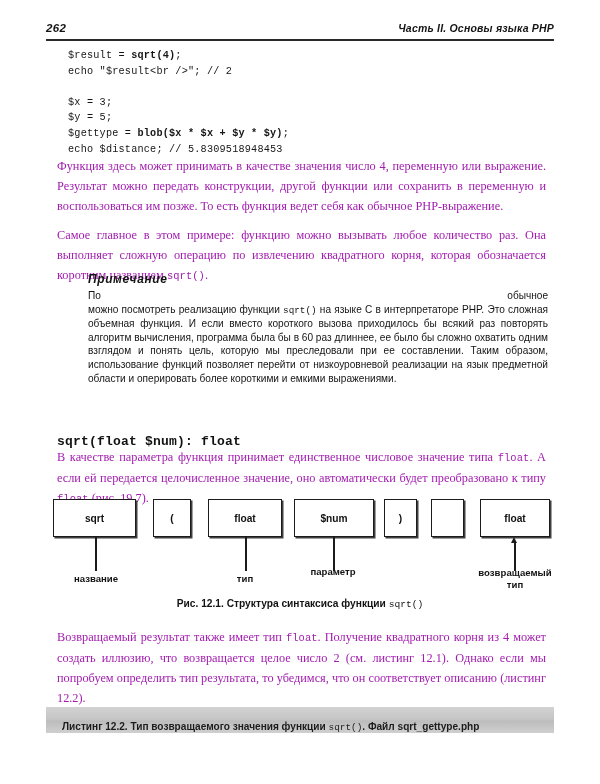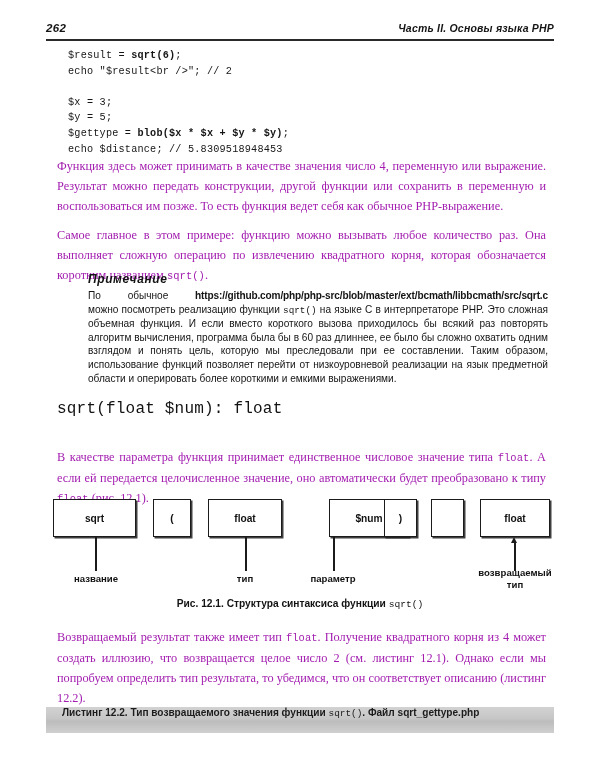--- a/index.html
+++ b/index.html
@@ -106,24 +106,24 @@
   .para-1 { top: 156px; }
   .para-2 { top: 225px; }
   .para-3 { top: 390px; }
   .para-4 { top: 447px; }
   .para-5 { top: 627px; }
 
   
   .syntax-line {
     position: absolute;
     left: 57px;
-    top: 400px;
-    font-family: "Liberation Mono", "DejaVu Sans Mono", monospace;
-    font-size: 16px;
-    font-weight: normal;
+    top: 434px;
+    font-family: "Liberation Mono", "DejaVu Sans Mono", monospace;
+    font-size: 13px;
+    font-weight: bold;
     letter-spacing: 0.2px;
     color: #121212;
     white-space: pre;
   }
 
   
   .note {
     position: absolute;
     left: 88px;
     top: 272px;
@@ -223,21 +223,21 @@
 
   
   .listing-bar {
     position: absolute;
     left: 46px;
     top: 707px;
     width: 508px;
     height: 26px;
     background: linear-gradient(to bottom, #d2d2d2 0%, #c6c6c6 45%, #bdbdbd 55%, #cfcfcf 100%);
     display: flex;
-    align-items: flex-start;
+    align-items: flex-end;
     box-sizing: border-box;
     padding-left: 16px;
   }
   .listing-bar-text {
     font-family: "Liberation Sans", "DejaVu Sans", sans-serif;
     font-size: 10.1px;
     font-weight: bold;
     color: #1c1c1c;
     white-space: nowrap;
   }
@@ -251,83 +251,82 @@
 <body>
 
 <div class="page">
 
   <div class="running-head">
     <div class="folio">262</div>
     <div class="head-title">Часть II. Основы языка PHP</div>
   </div>
   <div class="head-rule"></div>
 
-  <div class="code code-top"><span>$result = </span><span class="kw">sqrt(6)</span><span>;</span>
+  <div class="code code-top"><span>$result = </span><span class="kw">sqrt(4)</span><span>;</span>
 <span>echo "$result&lt;br /&gt;"; // 2</span>
 <span></span>
 <span>$x = 3;</span>
 <span>$y = 5;</span>
 <span>$gettype = </span><span class="kw">blob($x * $x + $y * $y)</span><span>;</span>
 <span>echo $distance; // 5.8309518948453</span></div>
 
   <div class="para para-1">
     <span>Функция здесь может принимать в качестве значения число 4, переменную или выражение. Результат можно передать конструкции, другой функции или сохранить в переменную и воспользоваться им позже. То есть функция ведет себя как обычное PHP-выражение.</span>
   </div>
 
   <div class="para para-2"><span>Самое главное в этом примере: функцию можно вызывать любое количество раз. Она выполняет сложную операцию по извлечению квадратного корня, которая обозначается коротким названием </span><span class="mono">sqrt()</span><span>.</span></div>
 
   <div class="note">
     <div class="note-title">Примечание</div>
     <div class="note-body">
       <div class="note-firstline">
         <span>По</span>
         <span>обычное</span>
-        <span class="url">https://github.com/php/php-src/blob/master/ext/bcmath/libbcmath/src/sqrt.c</span>
       </div>
       <span>можно посмотреть реализацию функции </span><span class="mono">sqrt()</span><span> на языке C в интерпретаторе PHP. Это сложная объемная функция. И если вместо короткого вызова приходилось бы всякий раз повторять алгоритм вычисления, программа была бы в 60 раз длиннее, ее было бы сложно охватить одним взглядом и понять цель, которую мы преследовали при ее составлении. Таким образом, использование функций позволяет перейти от низкоуровневой реализации на язык предметной области и оперировать более короткими и емкими выражениями.</span>
     </div>
   </div>
 
 
   <div class="syntax-line">sqrt(float $num): float</div>
 
-  <div class="para para-4"><span>В качестве параметра функция принимает единственное числовое значение типа </span><span class="mono">float</span><span>. А если ей передается целочисленное значение, оно автоматически будет преобразовано к типу </span><span class="mono">float</span><span> (рис. 12.1).</span></div>
+  <div class="para para-4"><span>В качестве параметра функция принимает единственное числовое значение типа </span><span class="mono">float</span><span>. А если ей передается целочисленное значение, оно автоматически будет преобразовано к типу </span><span class="mono">float</span><span> (рис. 19.7).</span></div>
 
   <div class="figure">
     <div class="fig-box" style="left:7px;  top:2px;  width:83px;  height:38px;">
         <span>sqrt</span>
       </div>
     <div class="fig-box" style="left:107px;top:2px;  width:38px;  height:38px;">
         <span>(</span>
       </div>
     <div class="fig-box" style="left:162px;top:2px;  width:74px;  height:38px;">
         <span>float</span>
       </div>
-    <div class="fig-box" style="left:248px;top:2px;  width:80px;  height:38px;margin-left:35px;">
+    <div class="fig-box" style="left:248px;top:2px;  width:80px;  height:38px;">
         <span>$num</span>
       </div>
     <div class="fig-box" style="left:338px;top:2px;  width:33px;  height:38px;">
         <span>)</span>
       </div>
     <div class="fig-box" style="left:385px;top:2px;  width:33px;  height:38px;">
         <span></span>
       </div>
     <div class="fig-box" style="left:434px;top:2px;  width:70px;  height:38px;">
         <span>float</span>
       </div>
 
     <div class="fig-leader" style="left:49px;  top:40px; height:34px;"></div>
     <div class="fig-leader" style="left:199px; top:40px; height:34px;"></div>
     <div class="fig-leader" style="left:287px; top:40px; height:34px;"></div>
     <div class="fig-leader" style="left:468px; top:46px; height:28px;"></div>
     <div class="fig-arrowhead" style="left:465px; top:40px;"></div>
 
     <div class="fig-label" style="left:14px;  top:76px; width:72px;"><span>название</span></div>
     <div class="fig-label" style="left:174px; top:76px; width:50px;"><span>тип</span></div>
-    <div class="fig-label" style="left:251px; top:76px; width:72px;"><span>параметр</span></div>
+    <div class="fig-label" style="left:251px; top:69px; width:72px;"><span>параметр</span></div>
     <div class="fig-label" style="left:424px; top:70px; width:90px;">
       <span>возвращаемый</span><br>
       <span>тип</span>
     </div>
   </div>
 
   <div class="fig-caption"><span>Рис. 12.1. Структура синтаксиса функции </span><span class="mono">sqrt()</span></div>
 
   <div class="para para-5"><span>Возвращаемый результат также имеет тип </span><span class="mono">float</span><span>. Получение квадратного корня из 4 может создать иллюзию, что возвращается целое число 2 (см. листинг 12.1). Однако если мы попробуем определить тип результата, то убедимся, что он соответствует описанию (листинг 12.2).</span></div>
 

